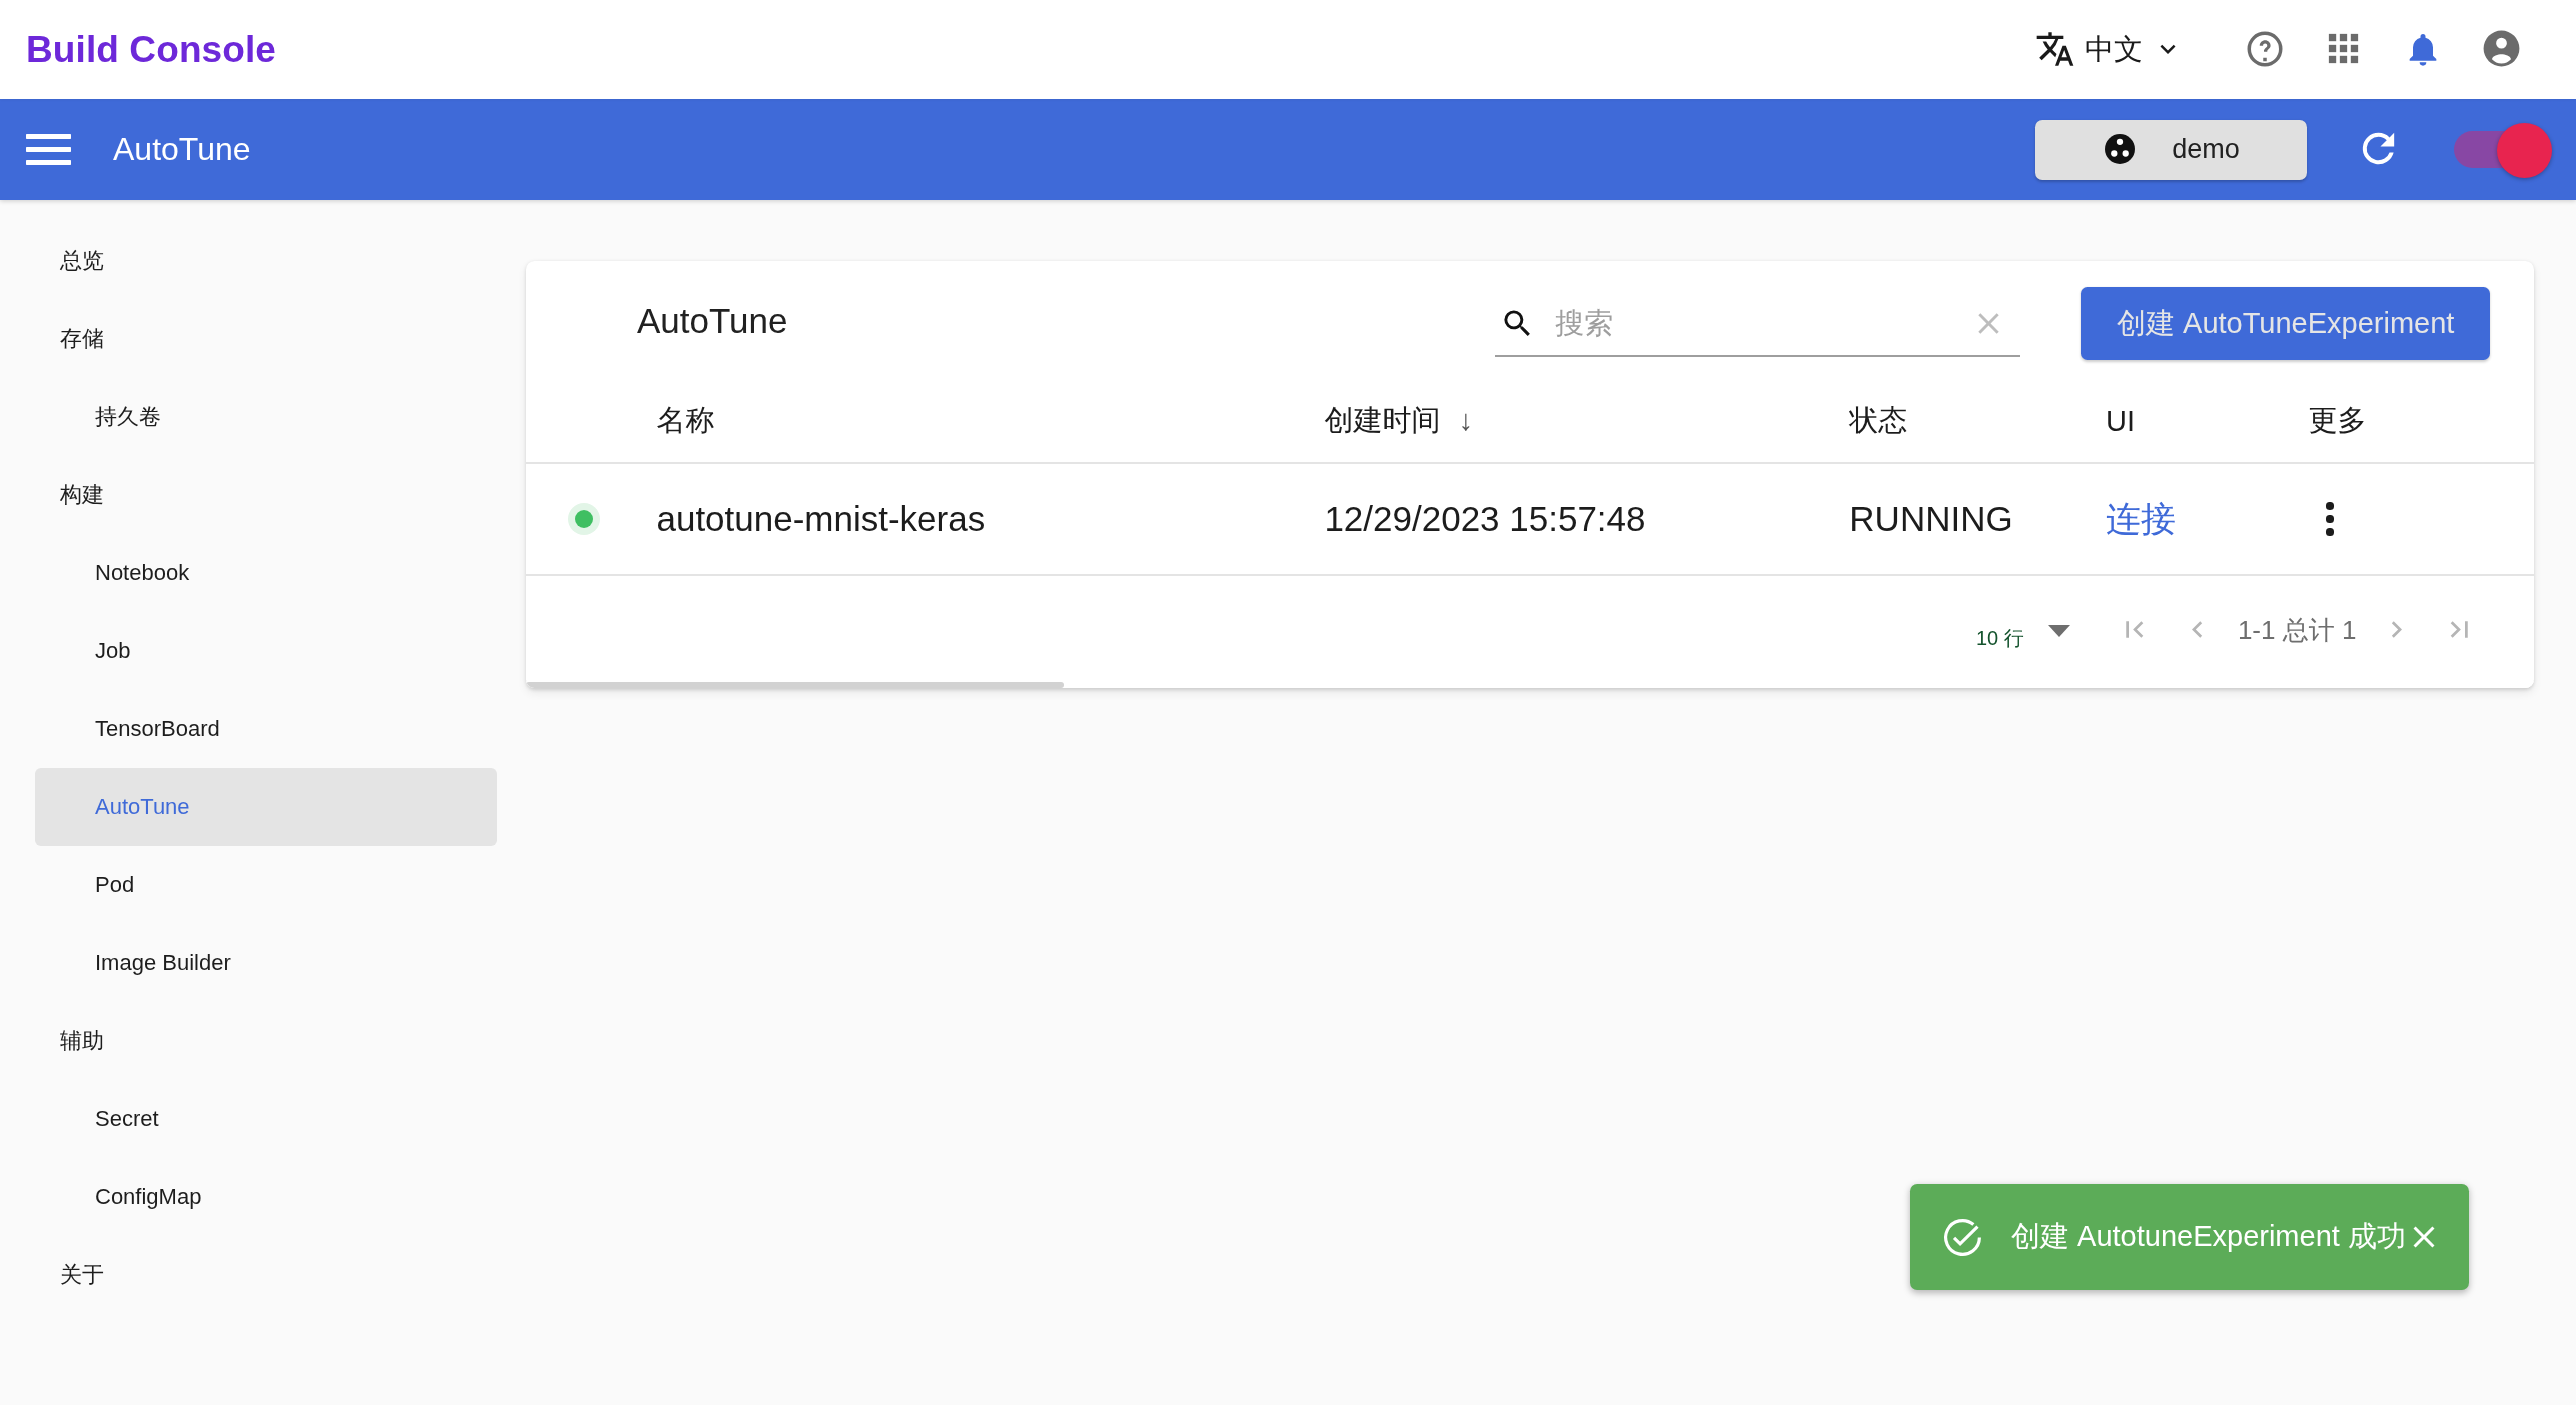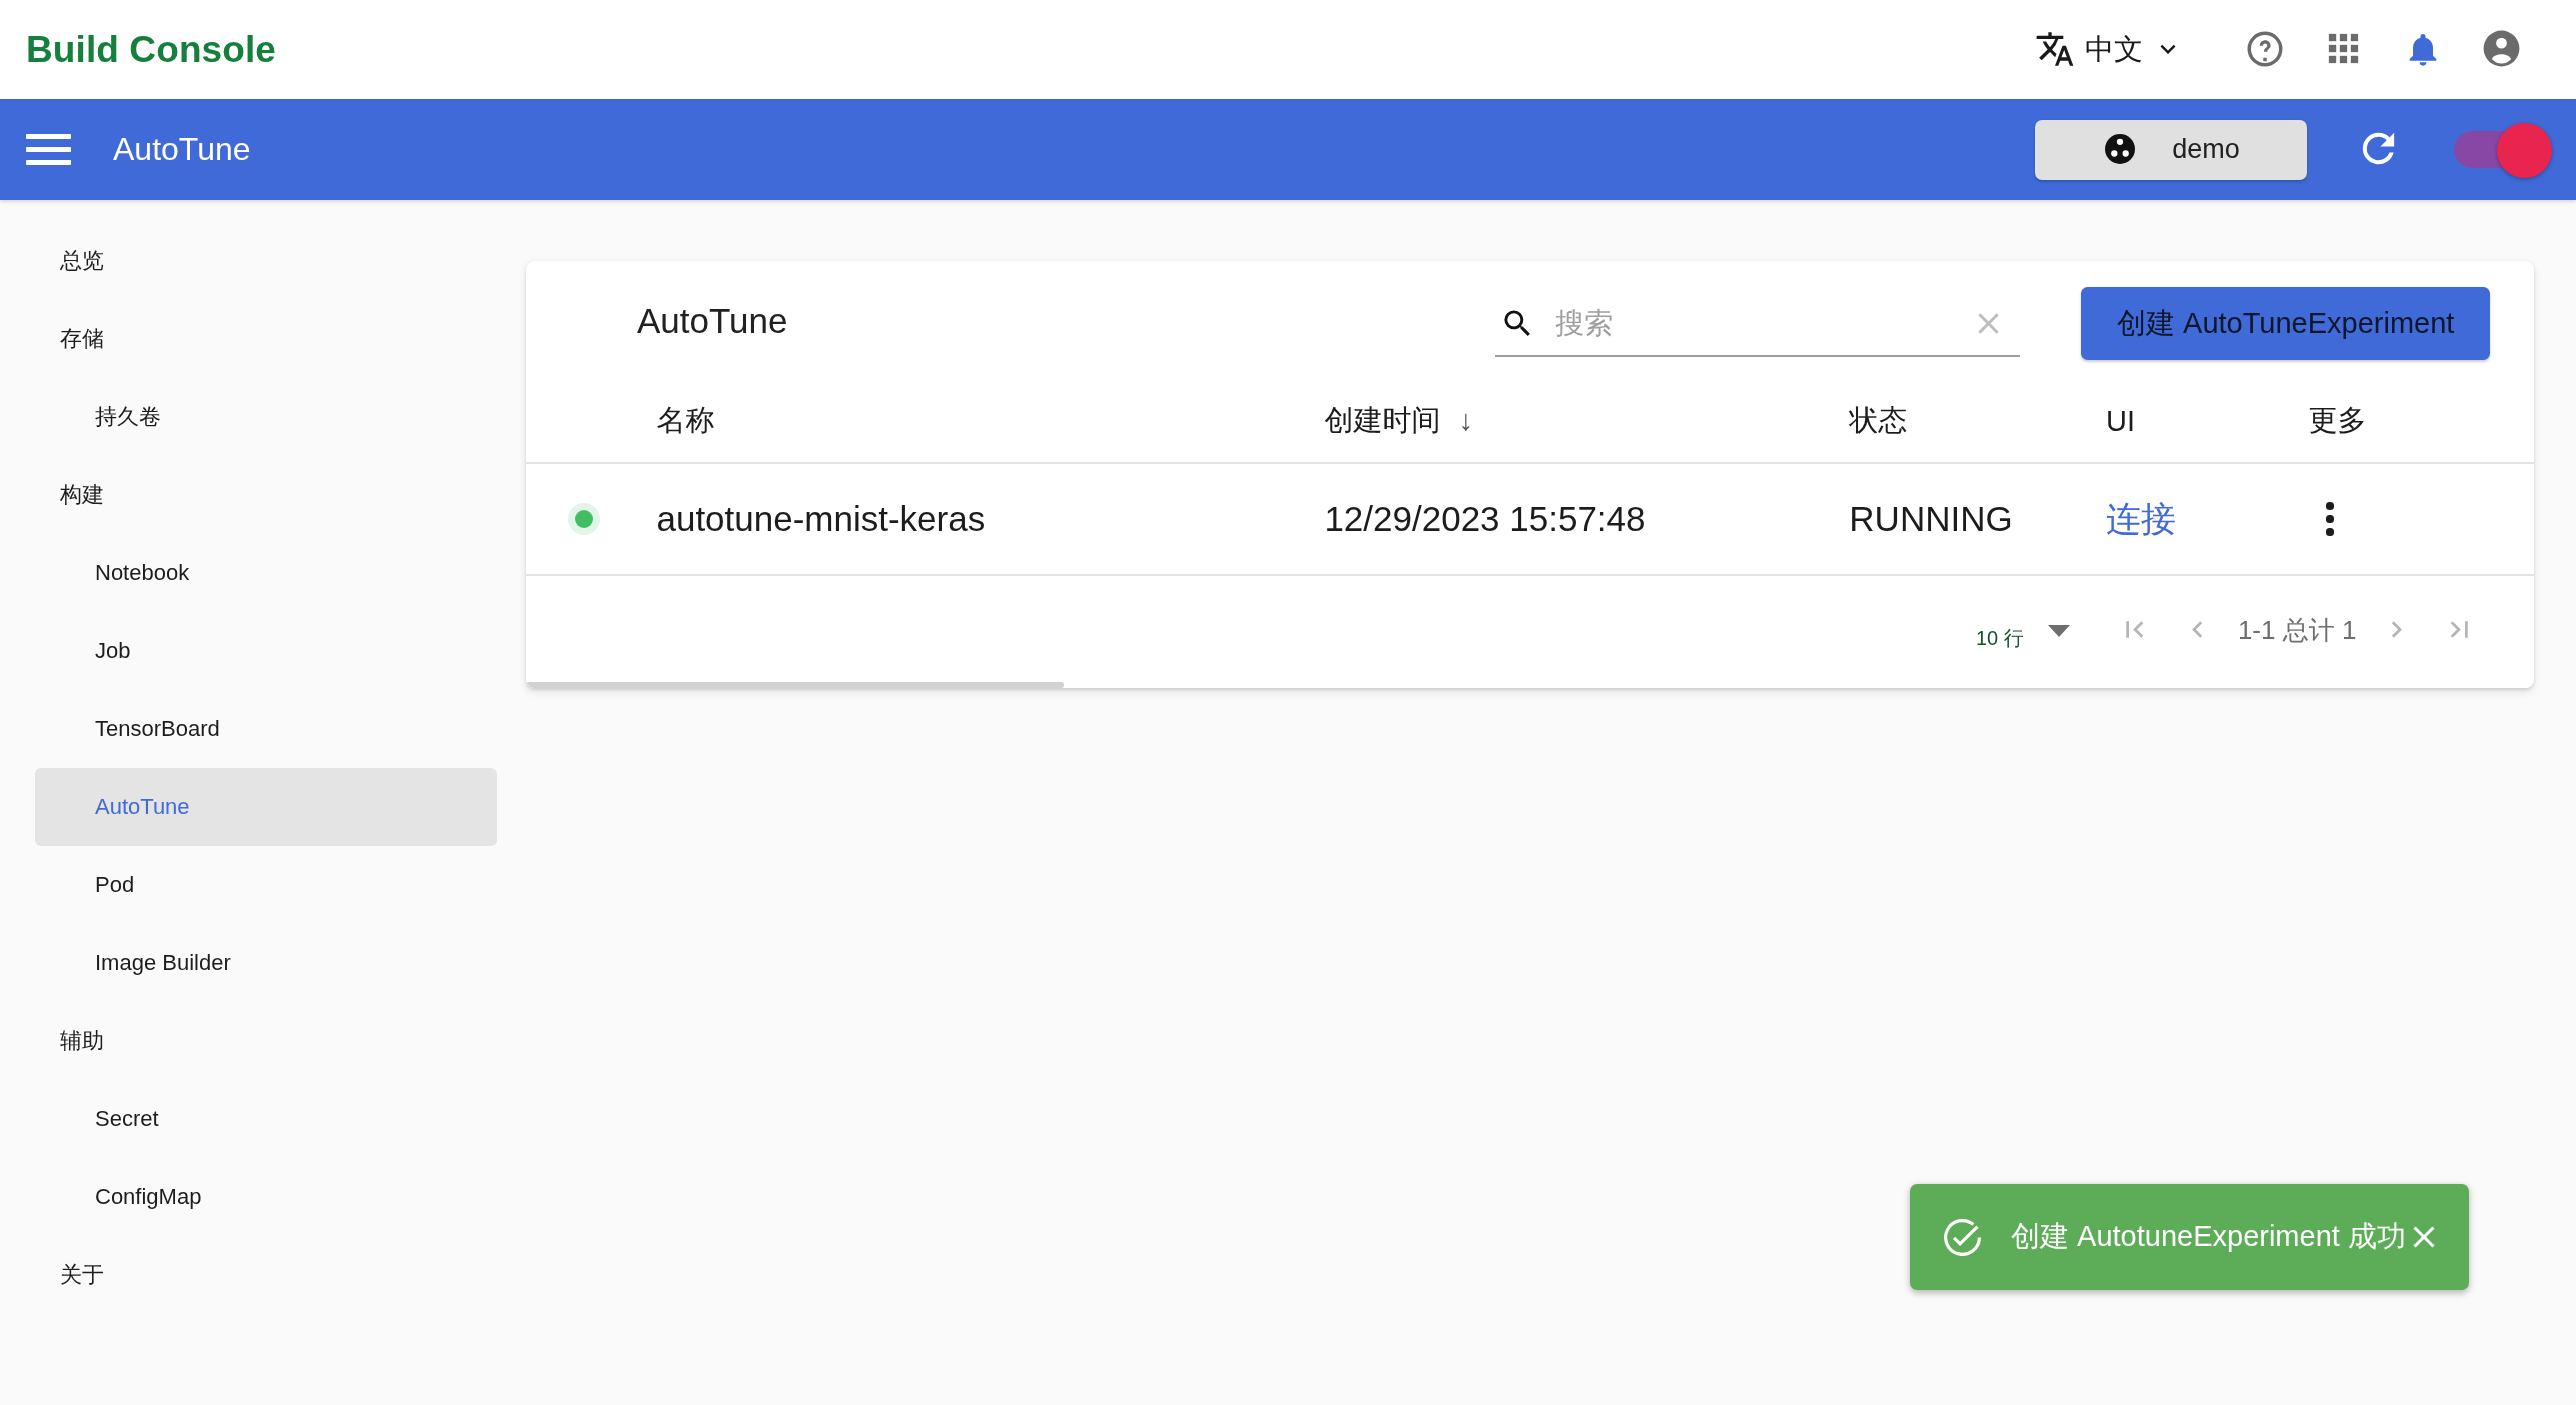--- a/index.html
+++ b/index.html
@@ -15,21 +15,21 @@
     position: absolute; top: 0; left: 0;
     width: 2576px; height: 99px;
     background: #ffffff;
     display: flex; align-items: center;
     box-shadow: 0 1.4px 2.9px rgba(0,0,0,0.08);
     z-index: 30;
   }
   .brand {
     margin-left: 26px;
     font-size: 37px; font-weight: bold;
-    color: #15803d;
+    color: #6d28d9;
     letter-spacing: 0.1px;
     white-space: nowrap;
   }
   .header-right {
     margin-left: auto; margin-right: 40px;
     display: flex; align-items: center; gap: 10px;
   }
   .lang-group {
     display: flex; align-items: center; gap: 10px;
     margin-right: 37px;
@@ -142,21 +142,21 @@
     font-size: 29px; color: #212121;
     font-family: "Liberation Sans", "DejaVu Sans", sans-serif;
     background: transparent;
   }
   .search-input::placeholder { color: #9e9e9e; }
   .search-clear { width: 45px; height: 45px; margin-right: 8.6px;
     display:flex; align-items:center; justify-content:center; }
   .create-btn {
     position: absolute; left: 1555px; top: 26px;
     height: 73px; padding: 0 36px;
-    background: #3f6ad8; color: #0f172a;
+    background: #3f6ad8; color: #e5e5e5;
     border: none; border-radius: 6.5px;
     font-size: 29px;
     font-family: "Liberation Sans", "DejaVu Sans", sans-serif;
     white-space: nowrap;
     box-shadow: 0 1.4px 2.9px rgba(0,0,0,0.2);
     cursor: pointer;
   }
 
   
   .tbl { width: 100%; border-collapse: collapse; table-layout: fixed; }

